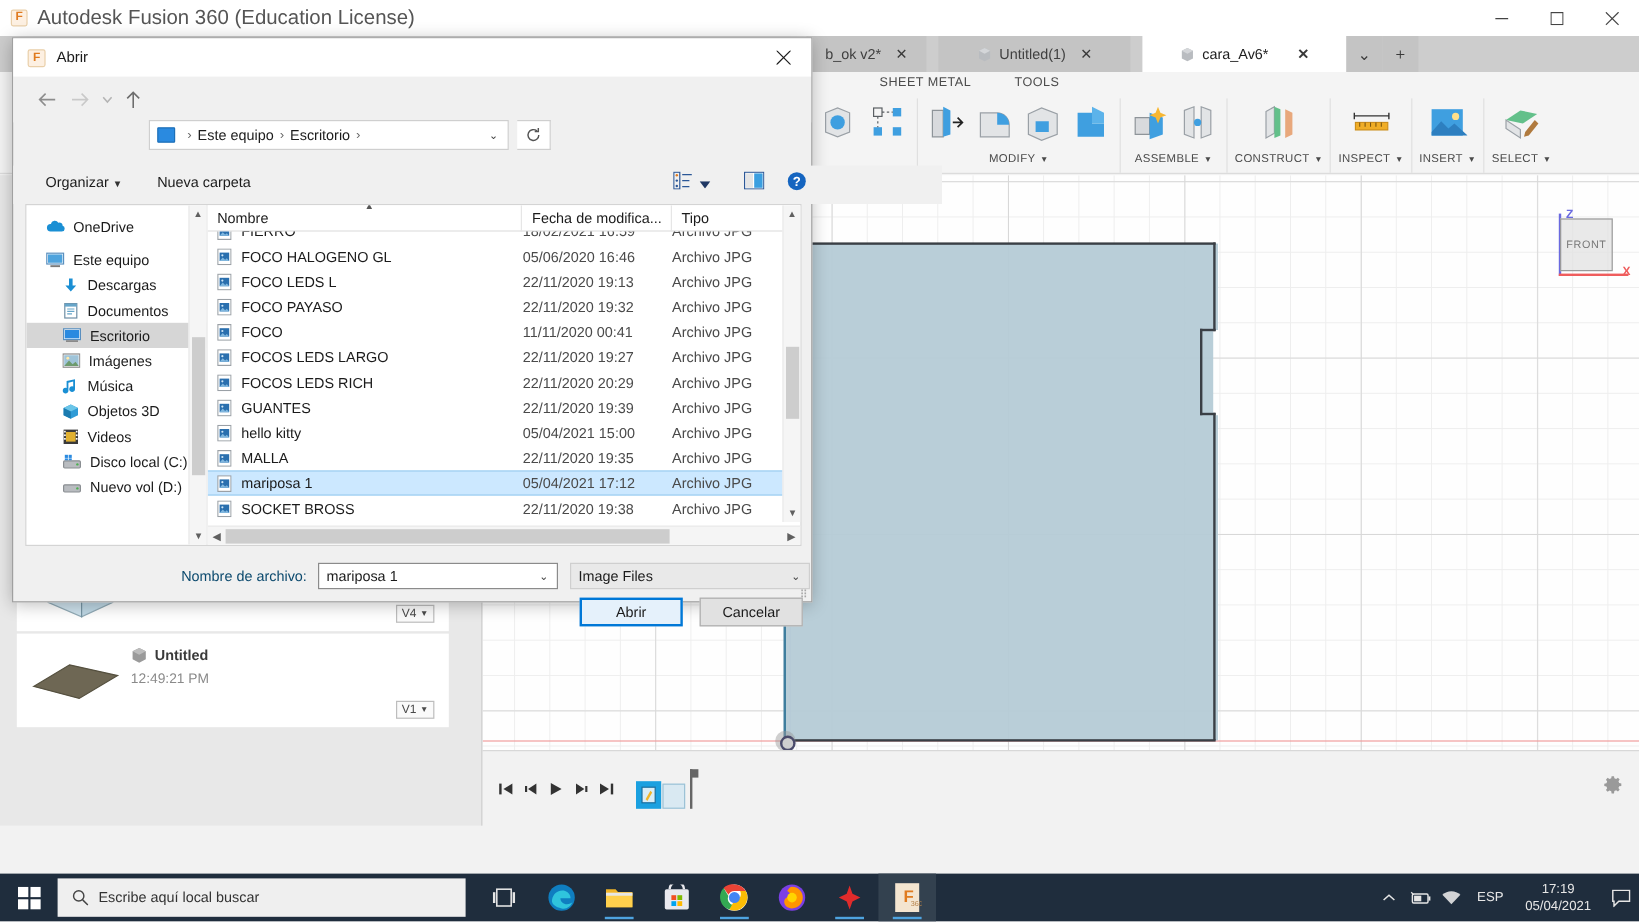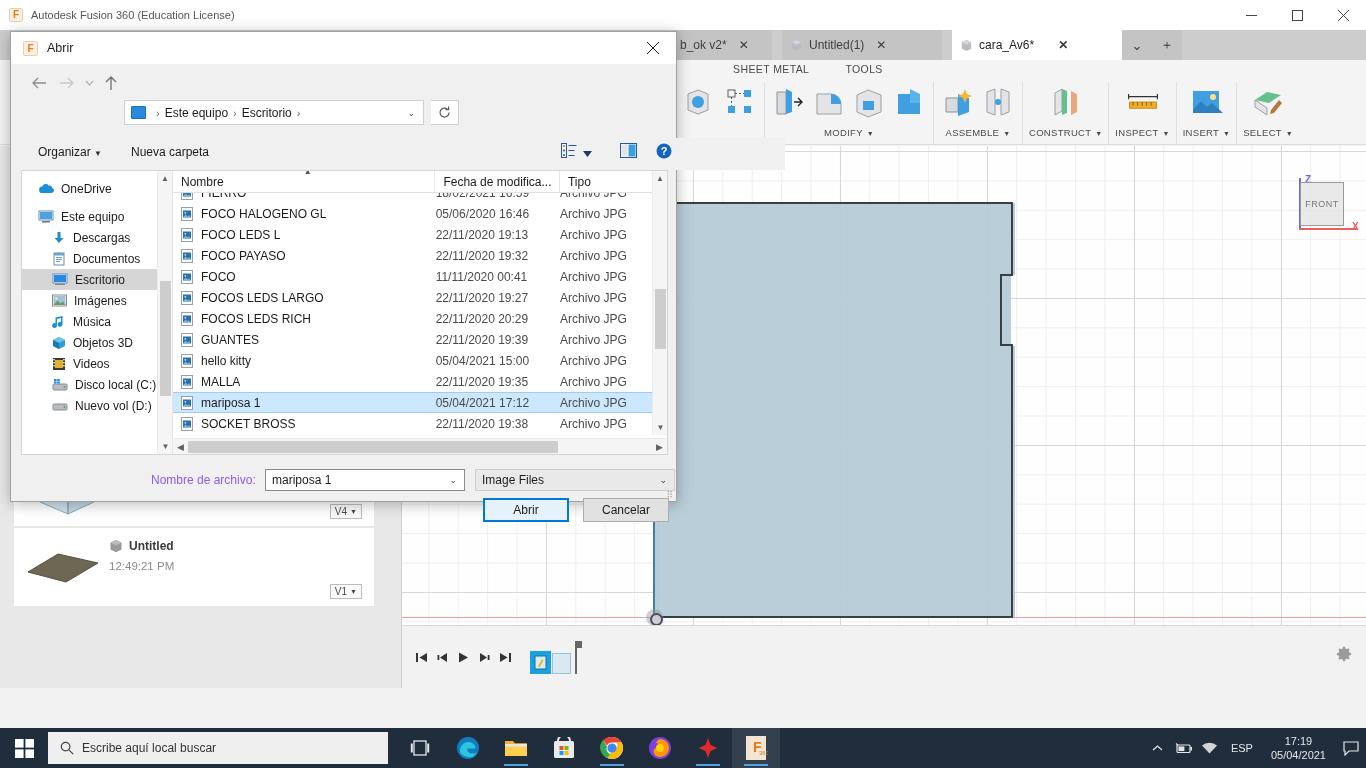--- a/index.html
+++ b/index.html
@@ -17,34 +17,34 @@
 
   .f-titlebar {
     position:absolute; left:0; top:0; width:1366px; height:30px;
     background:#ffffff; display:flex; align-items:center;
   }
   .f-title-logo {
     width:14px; height:14px; margin-left:9px; margin-right:8px;
     background:#fdf0e2; border:1px solid #e9cfa9; border-radius:2px;
     color:#e07b1f; font-size:10px; font-weight:bold; line-height:12px; text-align:center;
   }
-  .f-title-text { font-size:11px; color:#555; }
+  .f-title-text { font-size:17px; color:#555; }
   .f-winbtns { position:absolute; right:0; top:0; height:30px; display:flex; }
   .f-winbtn { width:46px; height:30px; display:flex; align-items:center; justify-content:center;
     color:#444; font-size:13px; }
   .f-winbtn svg { display:block; }
 
   
   .f-tabstrip {
     position:absolute; left:0; top:30px; width:1366px; height:30px;
     background:#cdcdcd;
   }
   .f-tab {
     position:absolute; top:0; height:30px; display:flex; align-items:center;
-    font-size:12px; color:#3f3f3f; padding:0 8px; gap:6px;
+    font-size:12px; color:#3f3f3f; padding:0 8px; gap:6px;justify-content:center;
   }
   .f-tab .cube { width:13px; height:13px; flex:none; }
   .f-tab.inactive { background:#c4c4c4; }
   .f-tab.active { background:#ffffff; color:#1d1d1d; }
   .f-tab .tabclose { color:#3a3a3a; font-size:12px; margin-left:6px; }
   .f-tabbtn {
     position:absolute; top:0; height:30px; width:30px; background:#c4c4c4;
     display:flex; align-items:center; justify-content:center; color:#3a3a3a; font-size:13px;
   }
   .f-rightacts { position:absolute; right:6px; top:30px; height:30px; display:flex; align-items:center; gap:2px; }
@@ -217,21 +217,21 @@
   .fc-date { width:128px; color:#4a4a4a; }
   .fc-type { width:110px; color:#4a4a4a; }
   .jpg-ico { width:12px; height:14px; flex:none; }
   .file-vscroll { position:absolute; right:0; top:0; width:15px; height:264px; background:#f5f5f5; border-left:1px solid #eaeaea;}
   .file-vscroll .arr { height:15px; display:flex; align-items:center; justify-content:center; font-size:8px; color:#606060; }
   .fv-thumb { position:absolute; left:2px; top:118px; width:11px; height:60px; background:#cdcdcd; }
   .file-hscroll { position:absolute; left:0; bottom:0; width:100%; height:16px; background:#f5f5f5;
     border-top:1px solid #eaeaea; display:flex; align-items:center; }
   .file-hscroll .arr { width:15px; text-align:center; font-size:9px; color:#606060; }
   .fh-thumb { height:12px; background:#cdcdcd; flex:none; }
-  .fn-label { position:absolute; left:140px; top:441px; font-size:12px; color:#8b5cf6; }
+  .fn-label { position:absolute; left:140px; top:441px; font-size:12px; color:#0c4a6e; }
   .fn-input { position:absolute; left:254px; top:437px; width:200px; height:22px; background:#fff;
     border:1px solid #8b8b8b; display:flex; align-items:center; padding-left:6px; font-size:12px; }
   .fn-caret { position:absolute; right:7px; font-size:9px; color:#444; }
   .ft-select { position:absolute; left:464px; top:437px; width:200px; height:22px; background:#e9e9e9;
     border:1px solid #cfcfcf; display:flex; align-items:center; padding-left:6px; font-size:12px; color:#1b1b1b; }
   .dlg-btn { position:absolute; top:466px; width:86px; height:24px; font-size:12px; color:#1b1b1b;
     display:flex; align-items:center; justify-content:center; background:#e1e1e1; border:1px solid #adadad; }
   .dlg-btn.primary { left:472px; background:#e5f1fb; border:2px solid #0078d7; }
   .dlg-btn.secondary { left:572px; }
   .dlg-grip { position:absolute; right:3px; bottom:2px; color:#a7a7a7; font-size:9px; line-height:7px; }

